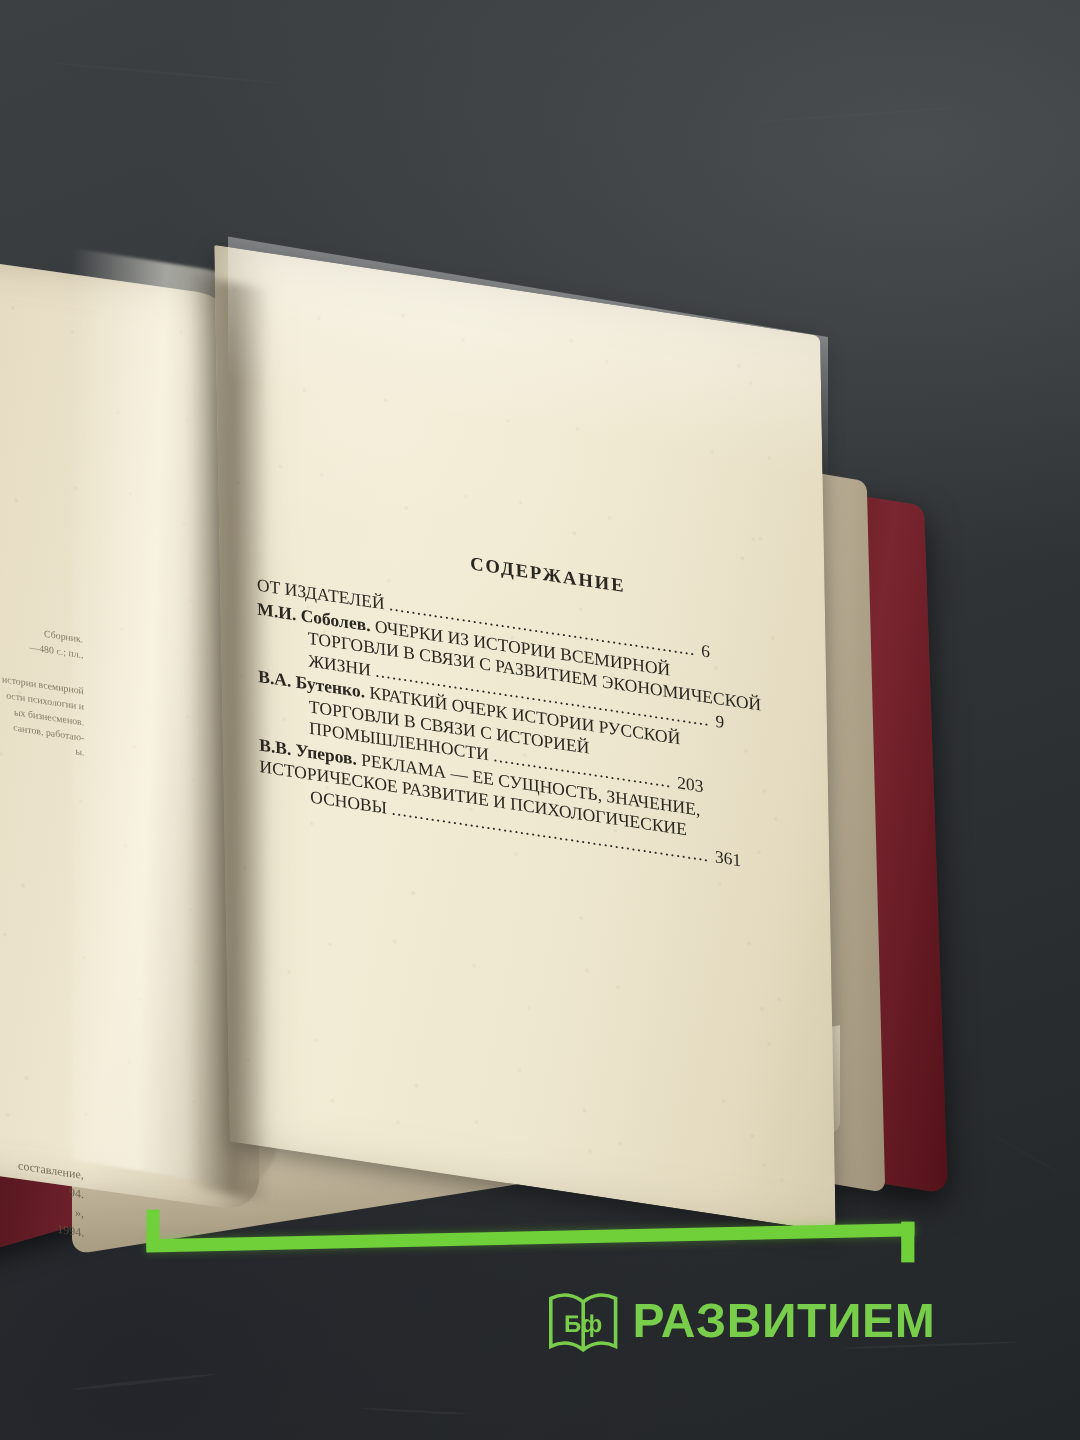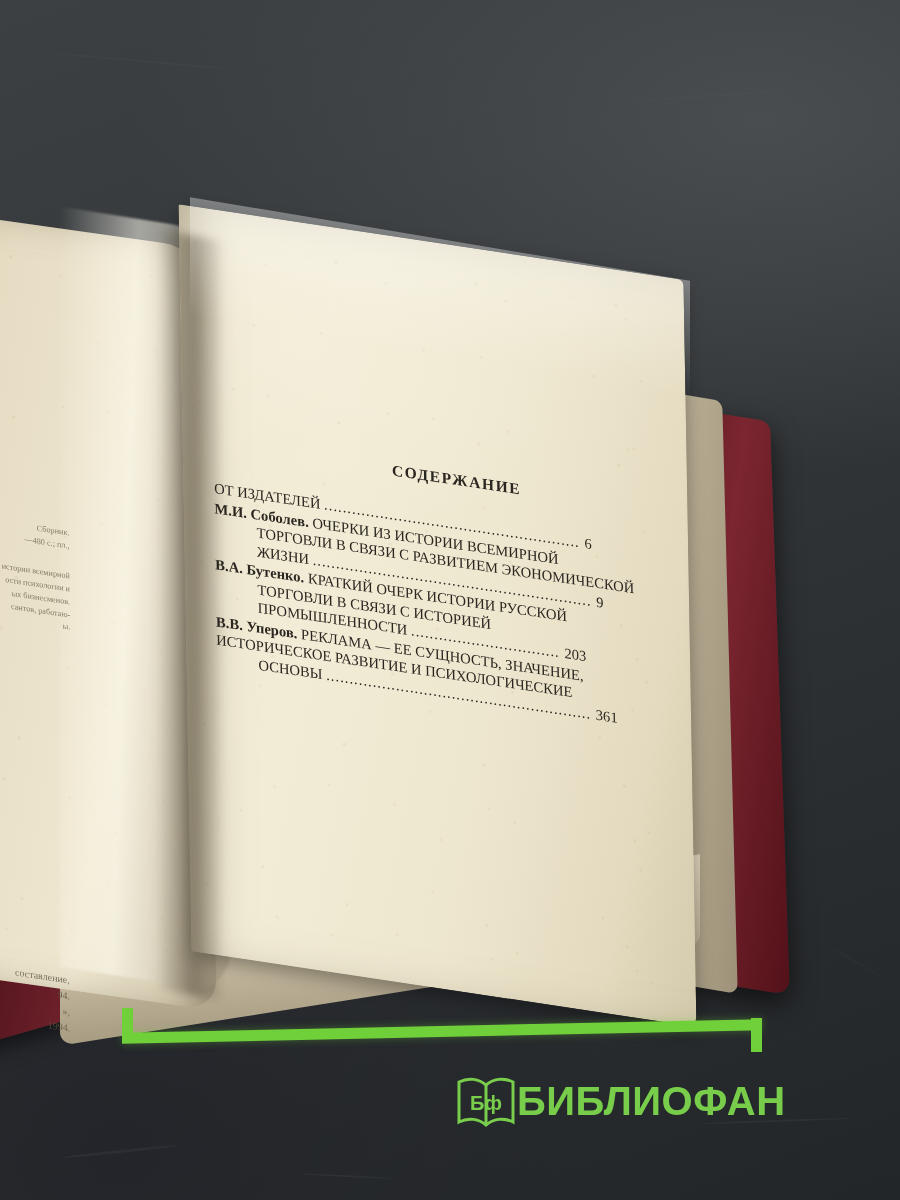--- a/index.html
+++ b/index.html
@@ -228,20 +228,21 @@
   #measure .num { font-size: 84px; letter-spacing: -1px; }
   #measure .unit { font-size: 34px; margin-left: 4px; }
 
   
   #watermark {
     position: absolute;
     left: 455px;
     top: 1070px;
     display: flex;
     align-items: center;
+    gap: 10px;
     color: #7fdc4e;
     opacity: 0.92;
   }
   #watermark .mark {
     width: 62px; height: 62px;
     position: relative;
   }
   #watermark .brand {
     font-family: "Liberation Sans", sans-serif;
     font-weight: bold;
@@ -391,16 +392,16 @@
   <div id="watermark">
     <div class="mark">
       <svg viewBox="0 0 62 62" width="62" height="62" aria-hidden="true">
         <g fill="none" stroke="#7fdc4e" stroke-width="3">
           <path d="M4 12 C14 7, 24 9, 31 15 C38 9, 48 7, 58 12 L58 52 C48 47, 38 49, 31 55 C24 49, 14 47, 4 52 Z"></path>
           <path d="M31 15 L31 55"></path>
         </g>
         <text x="31" y="40" text-anchor="middle" font-family="Liberation Sans, sans-serif" font-size="20" font-weight="bold" fill="#7fdc4e">Бф</text>
       </svg>
     </div>
-    <div class="brand">БИБЛИОФАН</div>
+    <div class="brand">РАЗВИТИЕМ</div>
   </div>
 
 </div>
 
 </body></html>

